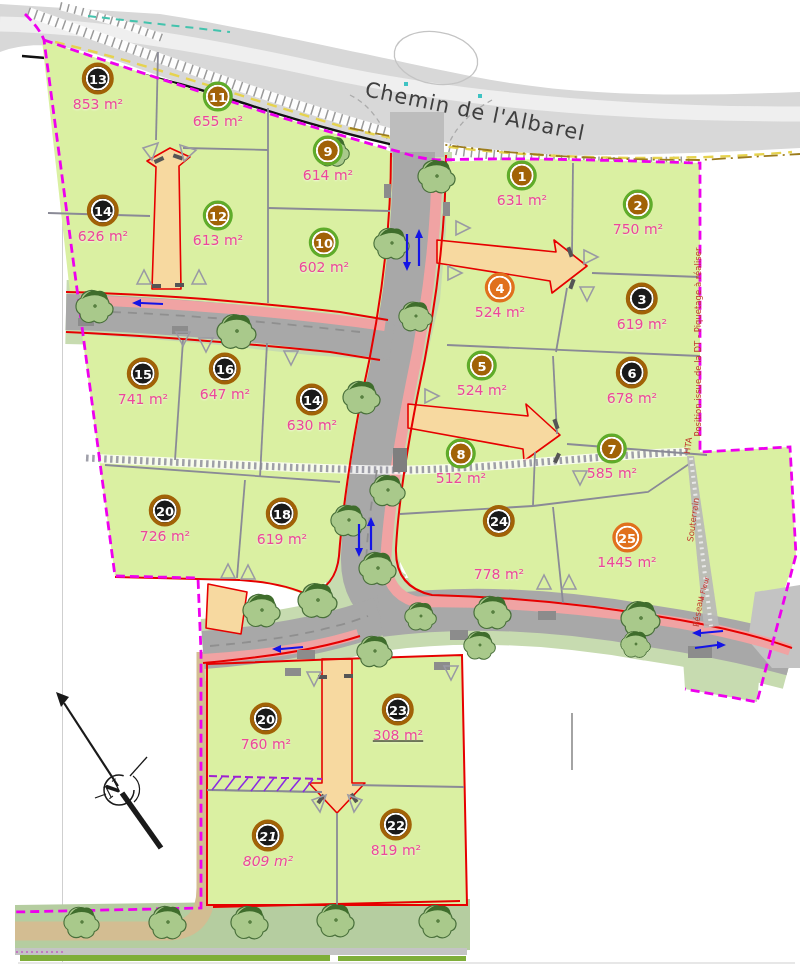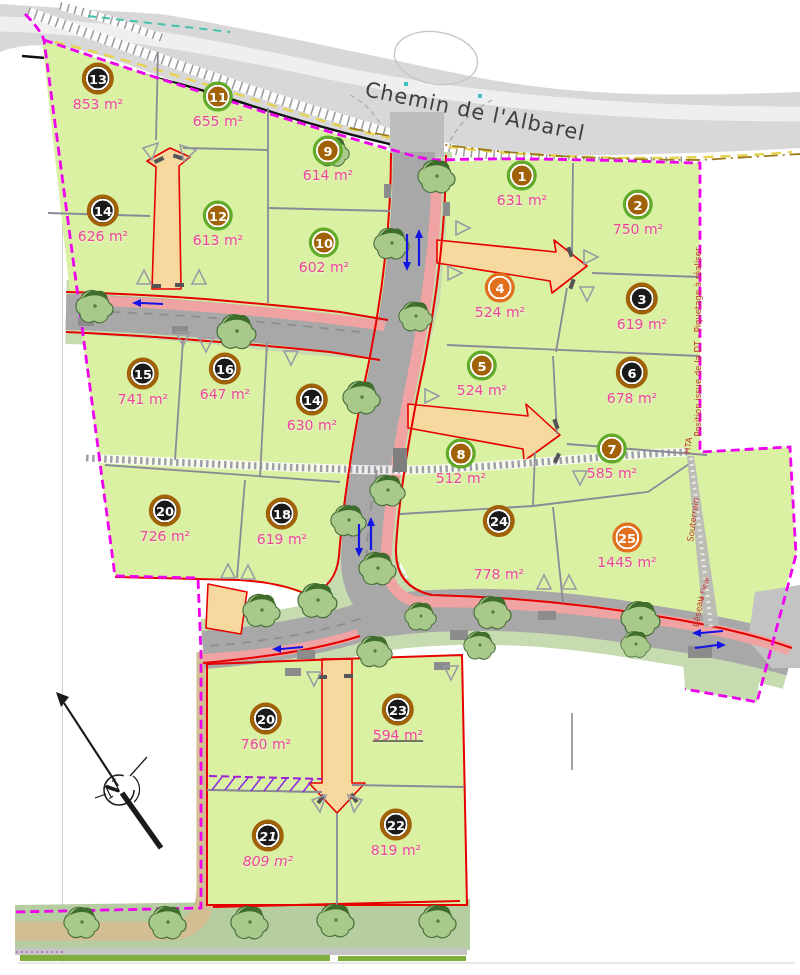--- a/index.html
+++ b/index.html
@@ -403,21 +403,21 @@
     <div class="lot-area">809 m²</div>
   </div>
 
   <div class="lot-marker" style="left: 396px; top: 834px;">
     <div class="lot-badge badge-black">22</div>
     <div class="lot-area">819 m²</div>
   </div>
 
   <div class="lot-marker" style="left: 398px; top: 719px; text-decoration: underline;">
     <div class="lot-badge badge-black">23</div>
-    <div class="lot-area">594 m²</div>
+    <div class="lot-area">308 m²</div>
   </div>
 
   <div class="lot-marker" style="left: 499px; top: 545px; gap: 28px;">
     <div class="lot-badge badge-black">24</div>
     <div class="lot-area">778 m²</div>
   </div>
 
   <div class="lot-marker" style="left: 627px; top: 547px;">
     <div class="lot-badge badge-orange">25</div>
     <div class="lot-area">1445 m²</div>

